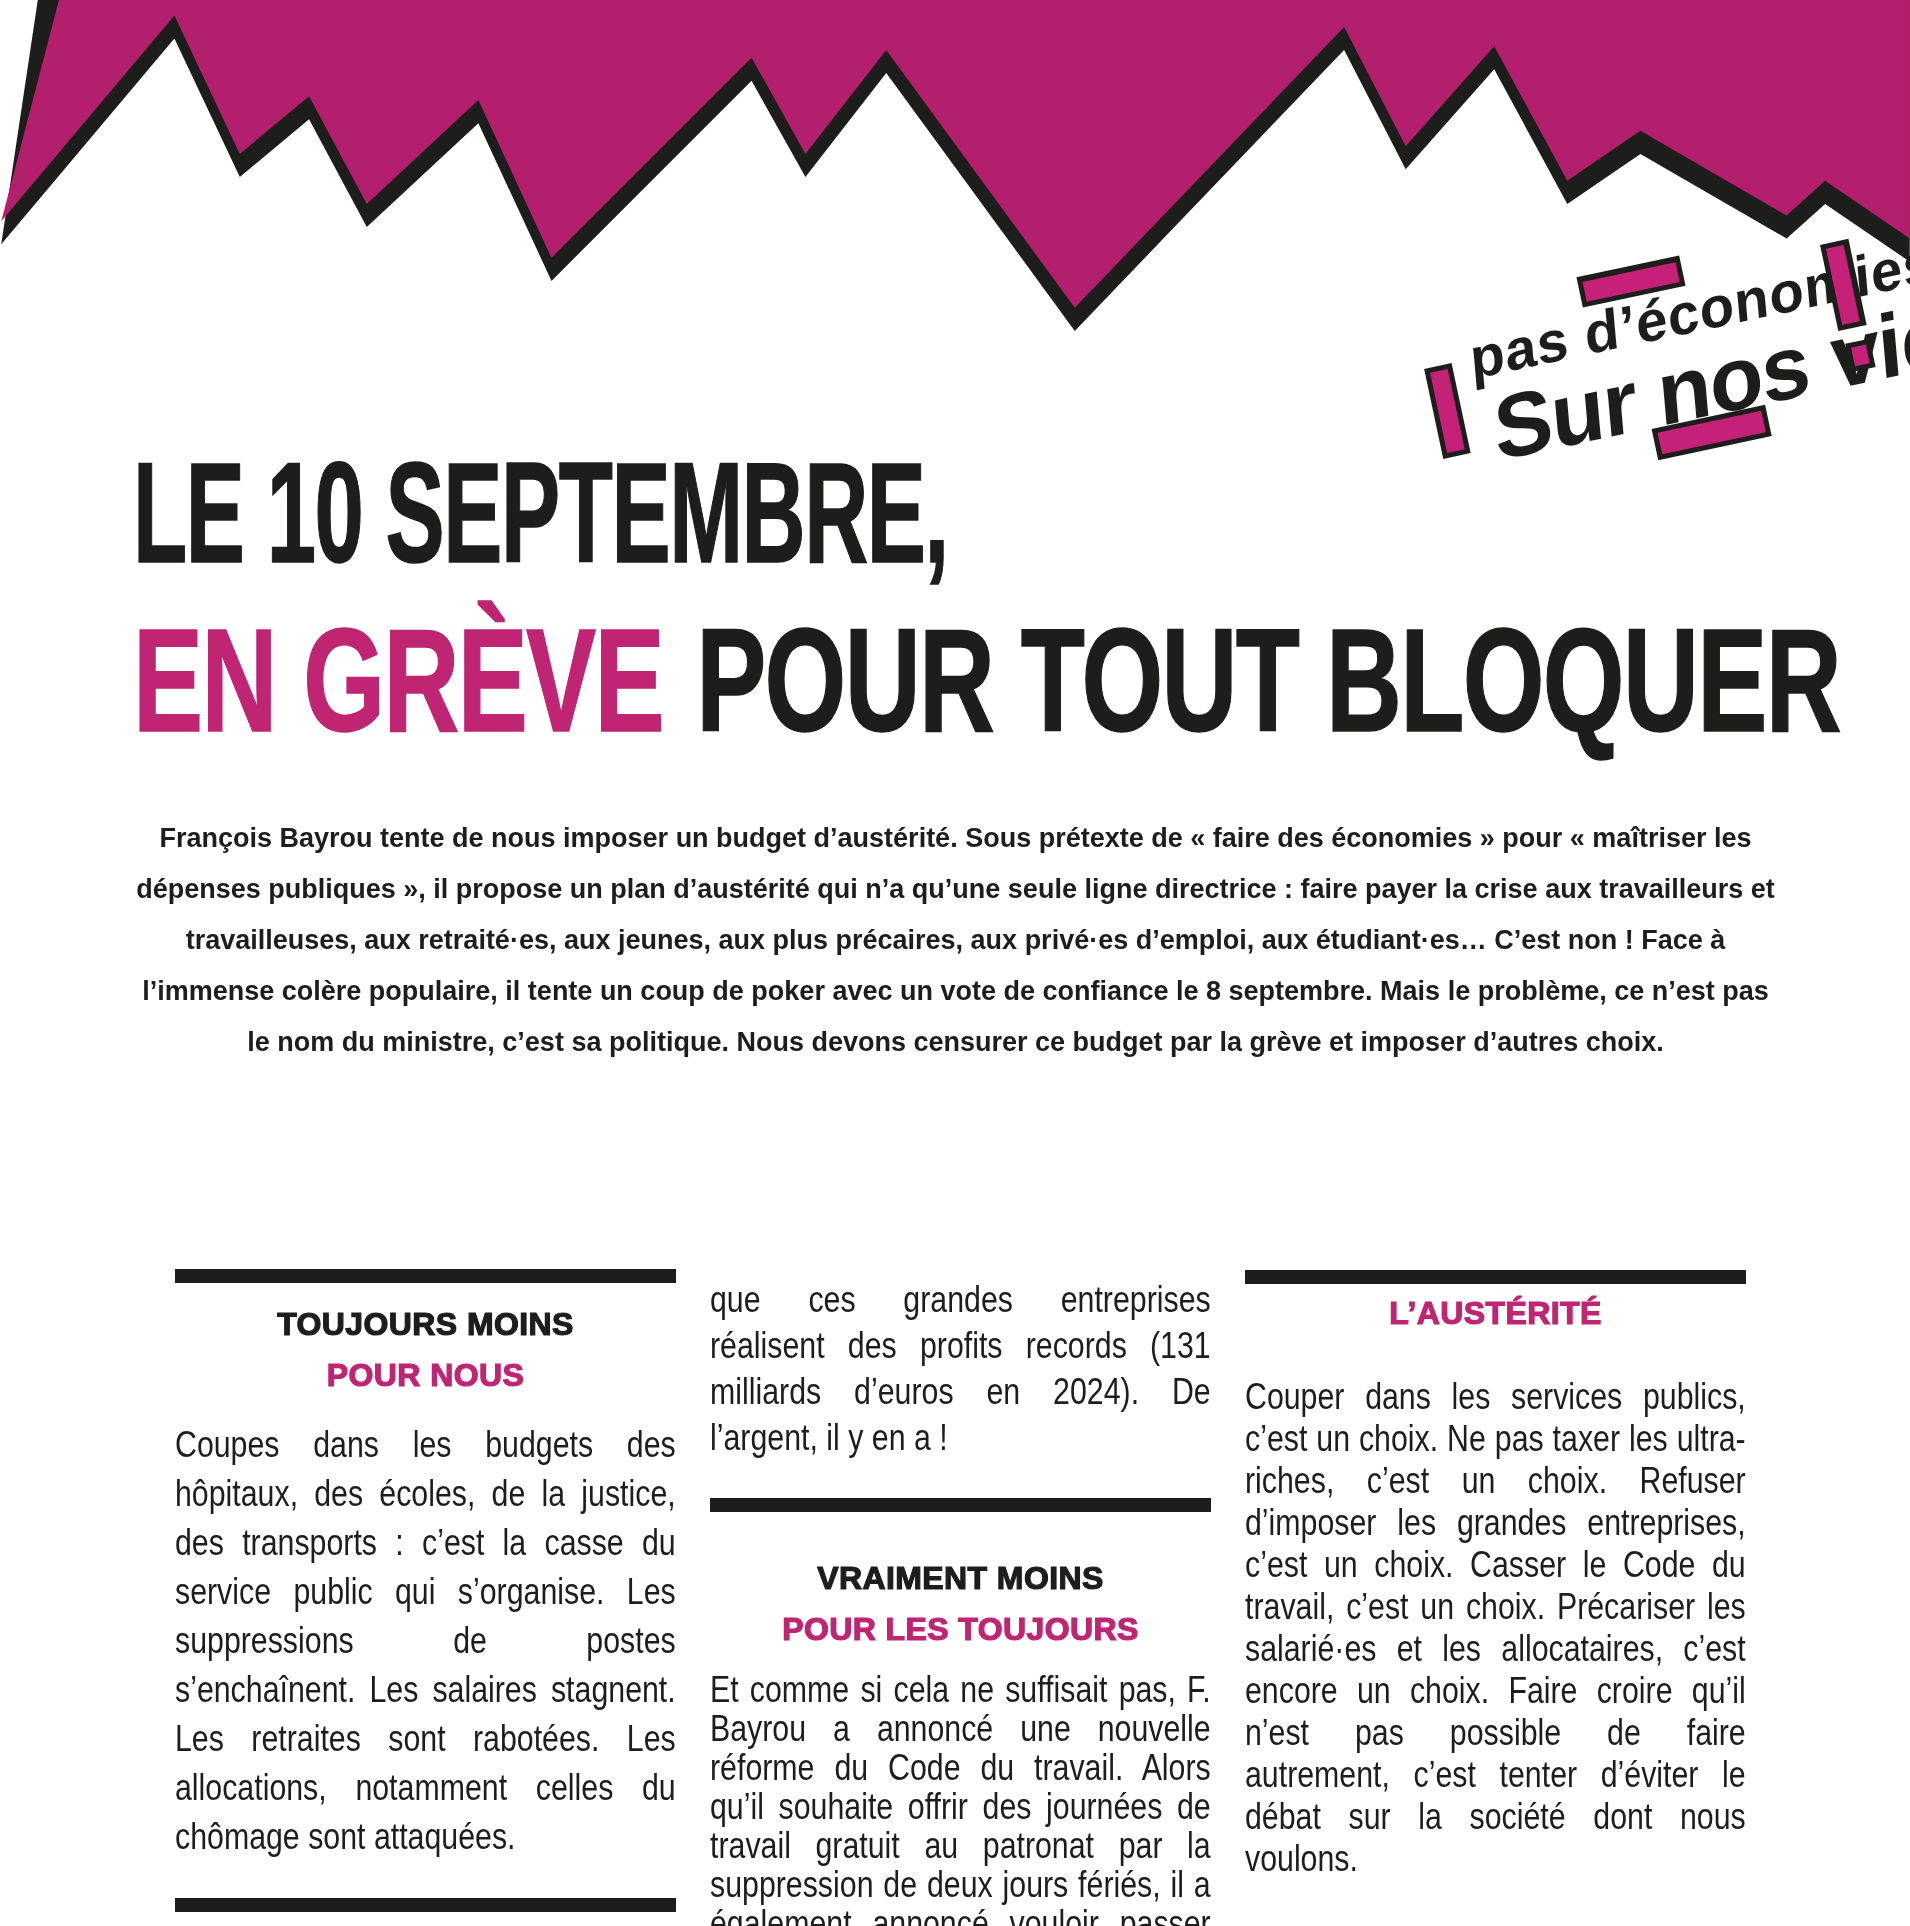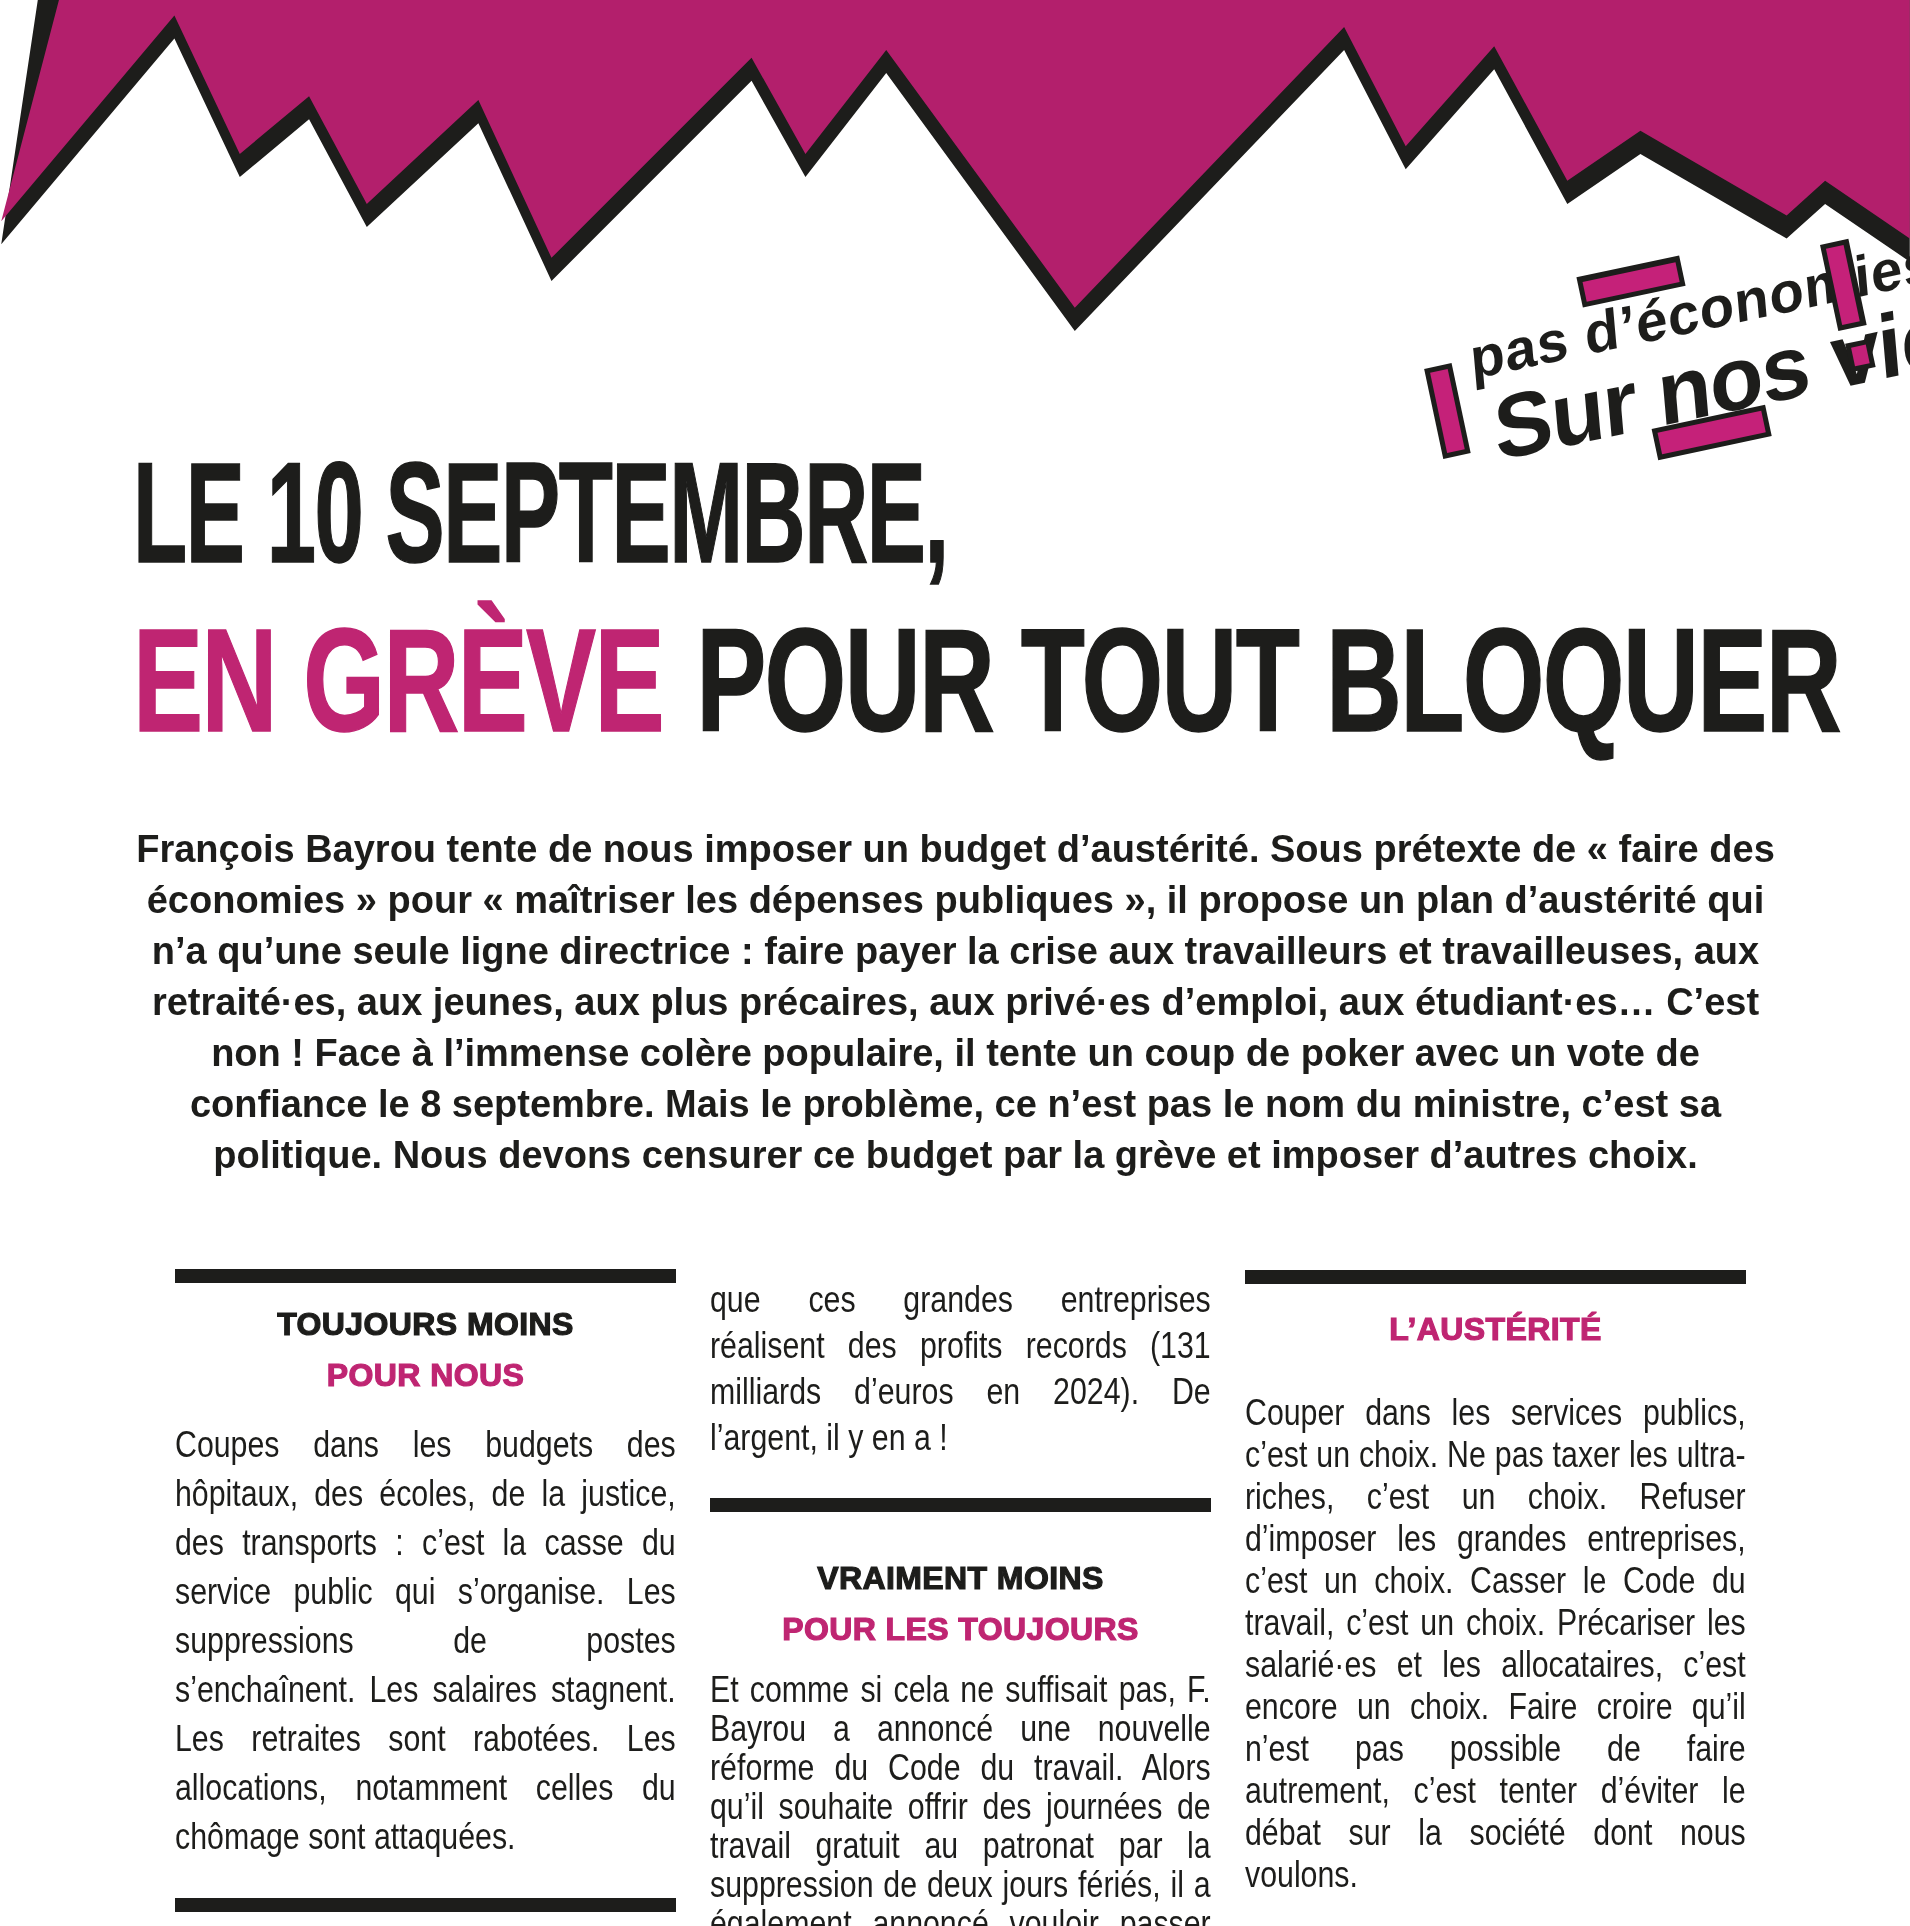--- a/index.html
+++ b/index.html
@@ -50,21 +50,21 @@
     -webkit-text-stroke: 1.5px currentColor;
   }
   .h1-line .condensed { font-size: 143px; transform: scaleX(0.62); }
   .h2-line .condensed { font-size: 146px; transform: scaleX(0.72); }
   .accent-text { color: var(--accent); -webkit-text-stroke: 1.5px currentColor; }
   .h2-rest { margin-left: 46px; }
 
   
   .intro {
     position: absolute; left: 131px; top: 786px; width: 1649px;
-    font-size: 38px; line-height: 51px; font-weight: 700;
+    font-size: 27px; line-height: 51px; font-weight: 700;
     text-align: center; color: var(--ink);
   }
 
   
   .columns {
     position: absolute; left: 175px; top: 1264px; width: 1570px;
     display: flex; gap: 34px;
   }
   .col { width: 501px; flex: 0 0 auto; }
   .rule { height: 14px; background: var(--ink); }
@@ -82,21 +82,21 @@
   
   .c1-rule1 { margin-top: 5.4px; }
   .c1-head1 { margin-top: 15.4px; }
   .c1-body1 { margin-top: 19px; line-height: 49px; }
   .c1-rule2 { margin-top: 33px; }
   .c2-cont  { margin-top: 13px; line-height: 46px; }
   .c2-rule  { margin-top: 26px; }
   .c2-head  { margin-top: 41px; }
   .c2-body1 { margin-top: 14.6px; line-height: 39px; }
   .c3-rule1 { margin-top: 5.8px; }
-  .c3-head1 { margin-top: 20px; }
+  .c3-head1 { margin-top: 4px; }
   .c3-body1 { margin-top: 37px; line-height: 42px; }
 </style>
 </head>
 <body>
 
 <div class="page">
 
   <svg class="banner-svg" width="1911" height="354" viewBox="0 0 4960 920" aria-hidden="true">
     <polygon fill="var(--ink)" points="0,635 450,100 620,460 800,310 950,590 1240,320 1430,730 1950,210 2090,460 2300,190 2790,860 3490,130 3650,440 3880,180 4070,530 4260,400 4640,620 4740,530 4960,680 4960,0 95,0"></polygon>
     <polygon fill="var(--banner_magenta)" points="0,575 450,40 620,400 800,250 950,530 1240,260 1430,670 1950,150 2090,400 2300,130 2790,800 3490,70 3650,380 3880,120 4070,470 4260,340 4640,560 4740,470 4960,620 4960,0 150,0"></polygon>

